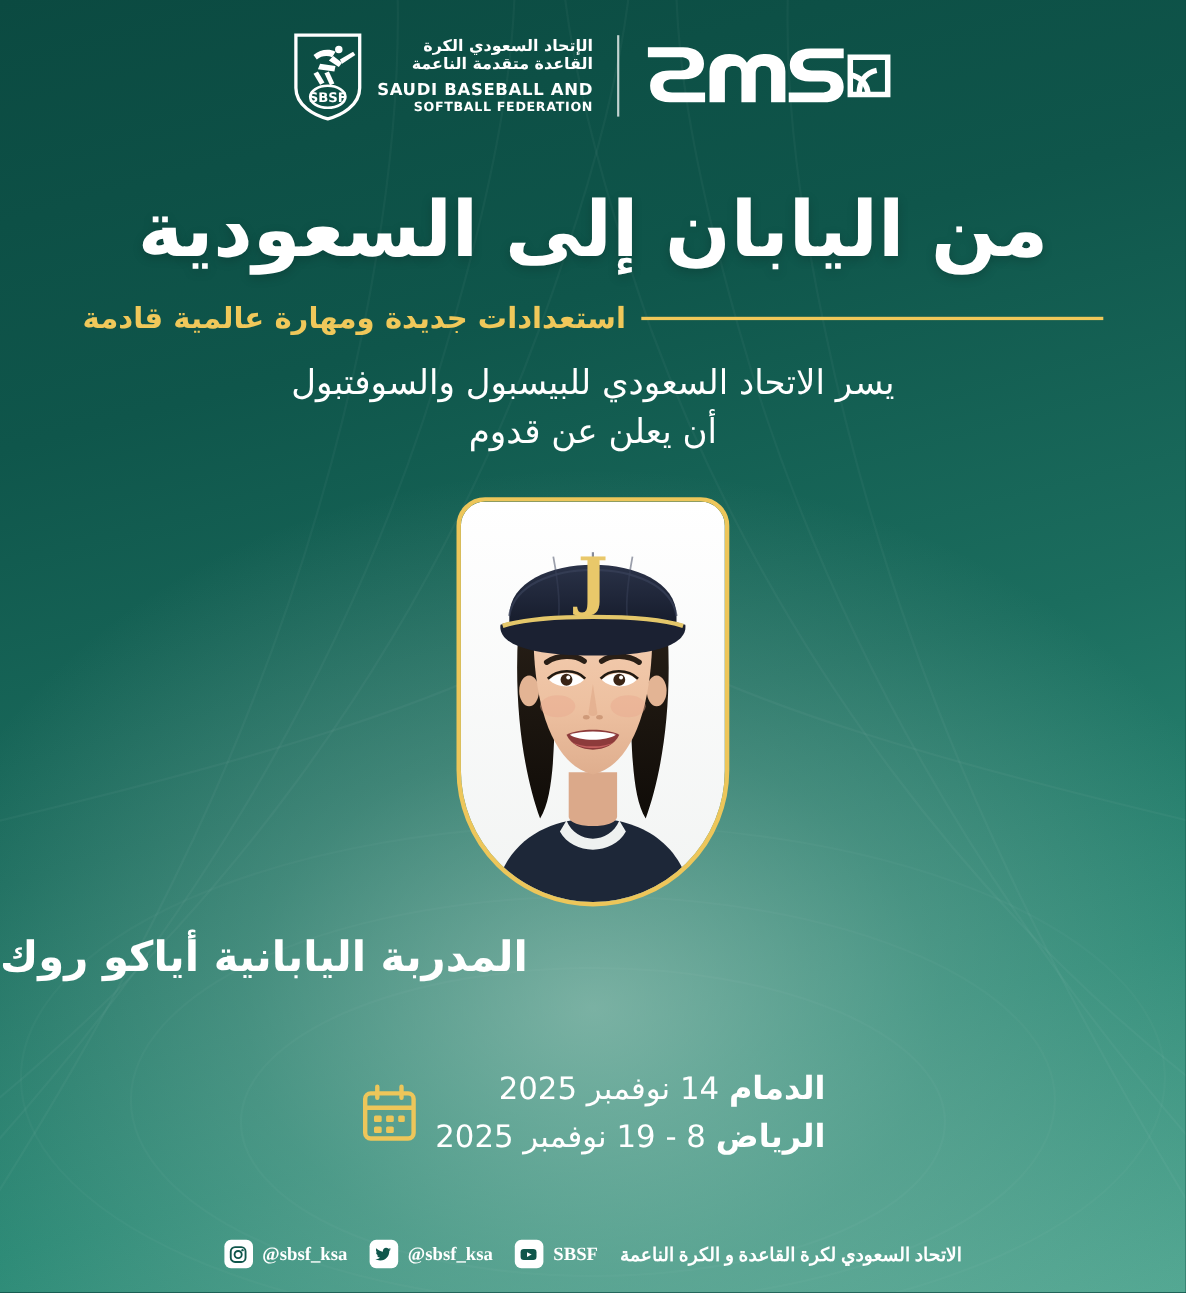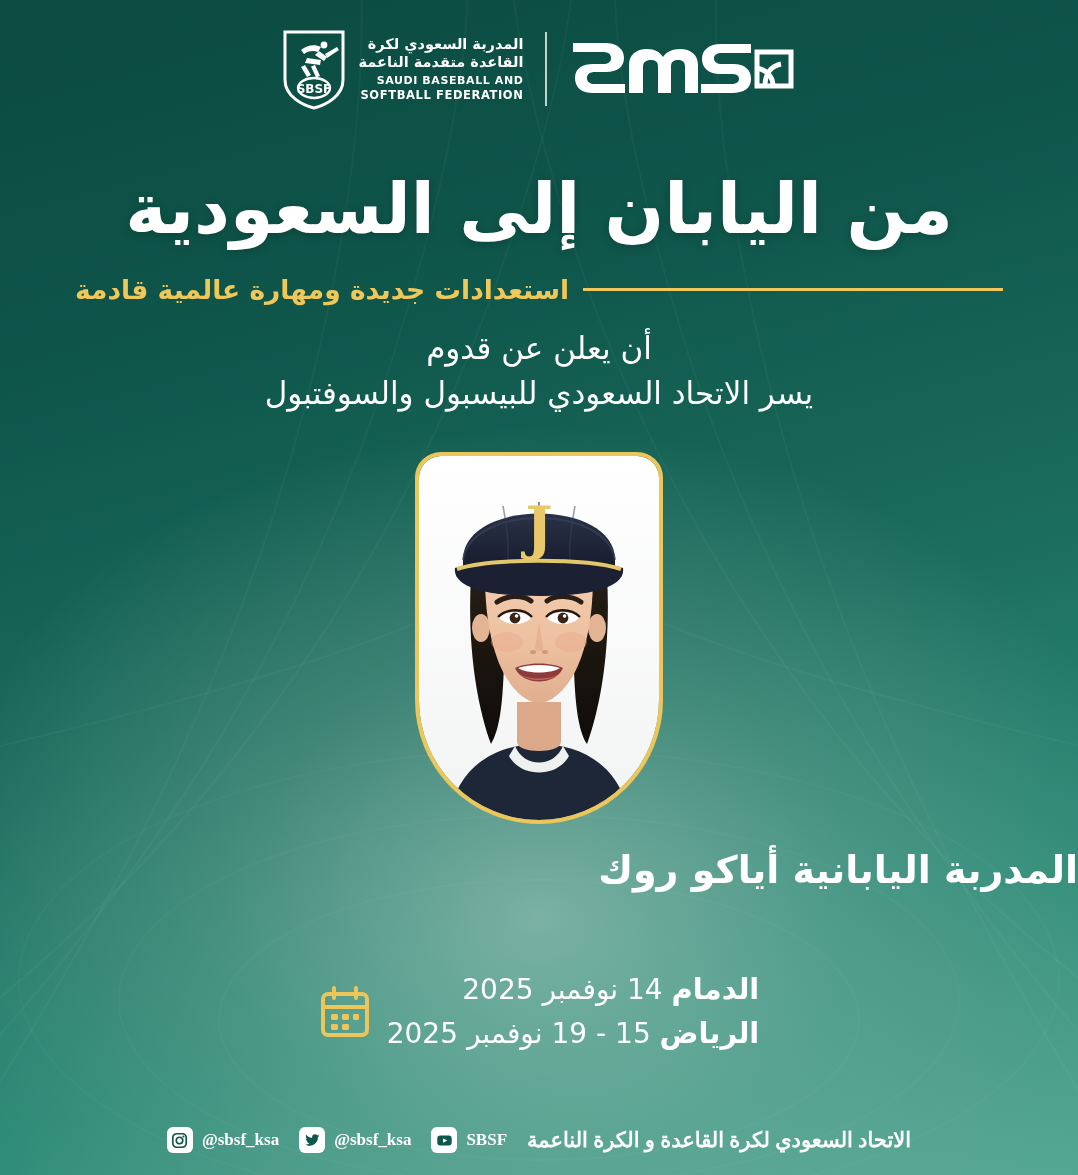--- a/index.html
+++ b/index.html
@@ -54,21 +54,21 @@
     position: relative;
   }
   .sbsf-crest svg { width: 100%; height: 100%; }
   .sbsf-text {
     text-align: right;
     color: #ffffff;
     line-height: 1.22;
   }
   .sbsf-ar1 { font-size: 14.5px; font-weight: bold; letter-spacing: .2px;}
   .sbsf-ar2 { font-size: 14.5px; font-weight: bold; letter-spacing: .2px;}
-  .sbsf-en1 { font-size: 11px; font-weight: bold; letter-spacing: .6px; direction: ltr; margin-top: 3px;}
+  .sbsf-en1 { font-size: 15px; font-weight: bold; letter-spacing: .6px; direction: ltr; margin-top: 3px;}
   .sbsf-en2 { font-size: 11.5px; font-weight: bold; letter-spacing: .6px; direction: ltr; text-align: right;}
   .logo-divider {
     width: 2px;
     height: 74px;
     background: rgba(255,255,255,.75);
     margin: 0 22px;
   }
   .sms-logo { width: 228px; height: 62px; }
   .sms-logo svg { width: 100%; height: 100%; }
 
@@ -141,21 +141,21 @@
     overflow: hidden;
   }
   
   .face-svg { width: 100%; height: 100%; display: block; }
 
   
   .coach-name {
     position: absolute;
     top: 848px;
     width: 100%;
-    text-align: right;
+    text-align: left;
     color: #ffffff;
     font-size: 38px;
     font-weight: bold;
   }
   .coach-desc {
     position: absolute;
     top: 906px;
     width: 100%;
     text-align: center;
     color: #ffffff;
@@ -195,21 +195,21 @@
     display: flex;
     flex-direction: row-reverse;
     align-items: center;
     justify-content: center;
     gap: 20px;
     padding-bottom: 8px;
     font-family: Liberation Serif, serif;
   }
   .footer-text {
     color: #ffffff;
-    font-size: 21px;
+    font-size: 17px;
     font-weight: 600;
   }
   .social {
     display: flex;
     flex-direction: row-reverse;
     align-items: center;
     gap: 9px;
   }
   .social-handle { color: #ffffff; font-size: 17px; font-weight: 600; direction: ltr; }
   .sicon {
@@ -258,21 +258,21 @@
             <path d="M26 30 l14 2 -1 5 -15 -2 z"></path>
             <path d="M24 37 l6 10 -4 2 -6 -10 z"></path>
             <path d="M34 37 l5 11 -4 1.5 -5 -11 z"></path>
             <path d="M44 26 l12 -7 2 3 -12 8 z"></path>
           </g>
           <ellipse cx="33" cy="60" rx="16" ry="10" fill="none" stroke="#ffffff" stroke-width="2.4"></ellipse>
           <text x="33" y="64.5" font-size="12" font-weight="bold" fill="#ffffff" text-anchor="middle" font-family="DejaVu Sans, sans-serif">SBSF</text>
         </svg>
       </div>
       <div class="sbsf-text">
-        <div class="sbsf-ar1">المدربة السعودي لكرة</div>
+        <div class="sbsf-ar1">الإتحاد السعودي الكرة</div>
         <div class="sbsf-ar2">القاعدة متقدمة الناعمة</div>
         <div class="sbsf-en1">SAUDI BASEBALL AND</div>
         <div class="sbsf-en2">SOFTBALL FEDERATION</div>
       </div>
     </div>
 
     <div class="logo-divider"></div>
 
     <div class="sms-logo">
       <svg viewBox="0 0 228 62">
@@ -291,22 +291,22 @@
   </div>
 
   <div class="headline">من اليابان إلى السعودية</div>
 
   <div class="subline-row">
     <div class="subline-rule"></div>
     <div class="subline">استعدادات جديدة ومهارة عالمية قادمة</div>
   </div>
 
   <div class="intro">
+    <div>يسر الاتحاد السعودي للبيسبول والسوفتبول</div>
     <div>أن يعلن عن قدوم</div>
-    <div>يسر الاتحاد السعودي للبيسبول والسوفتبول</div>
   </div>
 
   <div class="portrait">
     <div class="shield-clip">
       <svg class="face-svg" viewBox="0 0 240 364" preserveAspectRatio="xMidYMid slice">
         <defs>
           <linearGradient id="bgg" x1="0" y1="0" x2="0" y2="1">
             <stop offset="0%" stop-color="#ffffff"></stop>
             <stop offset="100%" stop-color="#f2f4f3"></stop>
           </linearGradient>
@@ -382,21 +382,21 @@
   <div class="coach-name">المدربة اليابانية أياكو روك</div>
 
   <div class="dates">
     <div class="date-lines">
       <div class="date-line">
         <span class="city">الدمام</span>
         <span>14 نوفمبر 2025</span>
       </div>
       <div class="date-line">
         <span class="city">الرياض</span>
-        <span>15 - 19 نوفمبر 2025</span>
+        <span>8 - 19 نوفمبر 2025</span>
       </div>
     </div>
     <div class="cal-icon">
       <svg viewBox="0 0 52 54">
         <rect x="4" y="9" width="44" height="41" rx="5" fill="none" stroke="#edc65a" stroke-width="4"></rect>
         <path d="M4 22 H48" stroke="#edc65a" stroke-width="4"></path>
         <path d="M15 3 V13 M37 3 V13" stroke="#edc65a" stroke-width="4" stroke-linecap="round"></path>
         <g fill="#edc65a">
           <rect x="12" y="29" width="7" height="6" rx="1.4"></rect>
           <rect x="23" y="29" width="7" height="6" rx="1.4"></rect>

